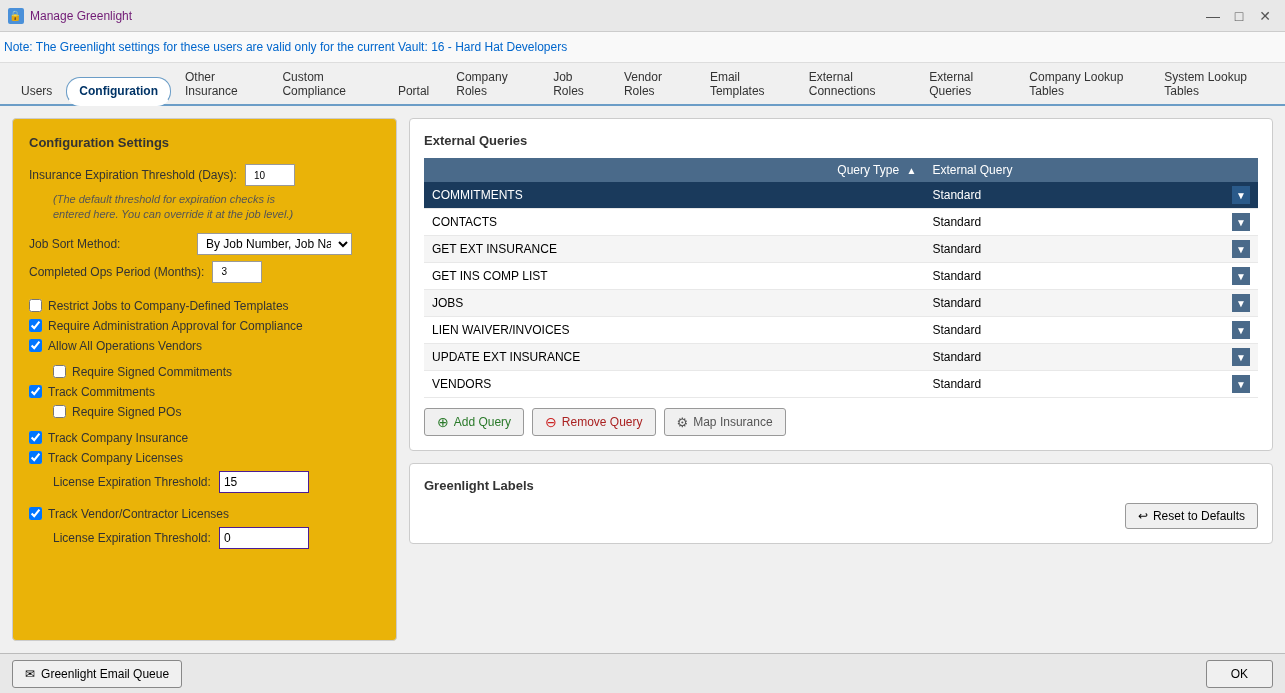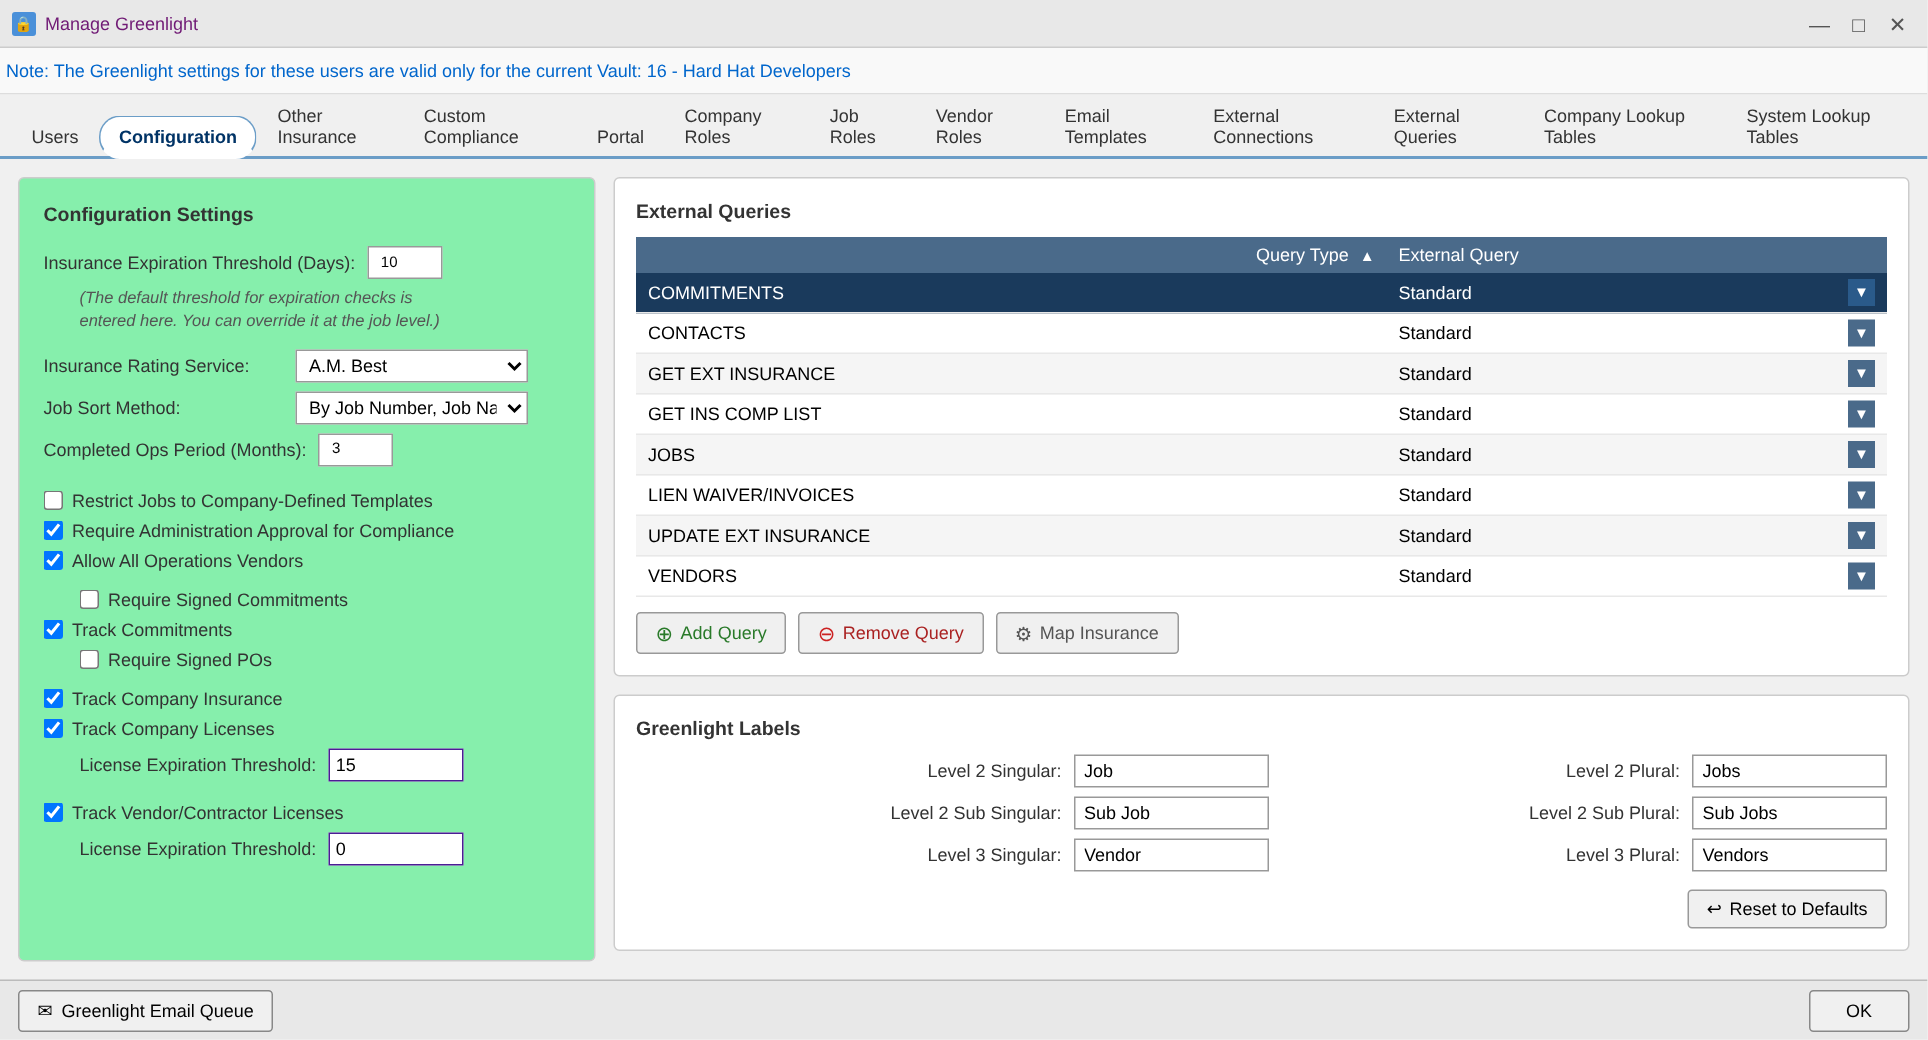--- a/index.html
+++ b/index.html
@@ -19,21 +19,21 @@
 
     
     .tab-bar { background: #f0f0f0; display: flex; align-items: flex-end; padding: 0 8px; border-bottom: 2px solid #6b9dc7; }
     .tab { padding: 6px 12px; cursor: pointer; font-size: 12px; color: #333; border: 1px solid transparent; border-bottom: none; border-radius: 3px 3px 0 0; margin-right: 1px; background: transparent; }
     .tab.active { background: white; border-color: #6b9dc7; color: #003366; font-weight: 600; border-bottom: 2px solid white; margin-bottom: -2px; border-radius: 14px; }
 
     
     .main-content { display: flex; gap: 12px; padding: 12px; flex: 1; overflow: hidden; }
 
     
-    .config-panel { width: 385px; background: #86efac; border: 1px solid #ccc; border-radius: 4px; padding: 16px; flex-shrink: 0; }
+    .config-panel { width: 385px; background: #eab308; border: 1px solid #ccc; border-radius: 4px; padding: 16px; flex-shrink: 0; }
     .panel-title { font-size: 13px; font-weight: bold; color: #333; margin-bottom: 14px; }
     .form-label { font-size: 12px; color: #333; }
     .form-note { font-size: 11px; color: #555; font-style: italic; margin-left: 24px; margin-bottom: 6px; line-height: 1.4; }
     .input-small { width: 50px; height: 22px; border: 1px solid #999; padding: 2px 8px; font-size: 10px; }
     .input-medium { width: 90px; height: 22px; border: 1px solid #4c1d95; padding: 2px 4px; font-size: 12px; }
     .select-input { height: 22px; border: 1px solid #999; padding: 2px 4px; font-size: 12px; background: white; }
     .select-wide { width: 155px; }
 
     .row-label-val { display: flex; align-items: center; gap: 8px; margin-bottom: 6px; }
     .row-label-val .form-label { min-width: 170px; }
@@ -124,28 +124,20 @@
     <div class="panel-title">Configuration Settings</div>
 
     <div class="row-label-val">
       <span class="form-label">Insurance Expiration Threshold (Days):</span>
       <input class="input-small" type="text" value="10" style="">
     </div>
     <div class="form-note" style="margin-bottom:10px;">
       (The default threshold for expiration checks is<br>entered here. You can override it at the job level.)
     </div>
 
-    <div class="row-label-val">
-      <span class="form-label" style="min-width:160px;">Insurance Rating Service:</span>
-      <select class="select-input select-wide">
-        <option>A.M. Best</option>
-        <option>None</option>
-        <option>Demotech</option>
-      </select>
-    </div>
 
     <div class="row-label-val" style="margin-top:4px;">
       <span class="form-label" style="min-width:160px;">Job Sort Method:</span>
       <select class="select-input select-wide">
         <option>By Job Number, Job Name</option>
         <option>By Job Name</option>
         <option>By Job Number</option>
       </select>
     </div>
 
@@ -315,36 +307,20 @@
         </button>
         <button class="btn btn-gray">
           <span style="font-size:13px;">⚙</span>
           <span>Map Insurance</span>
         </button>
       </div>
     </div>
 
     <div class="gl-labels">
       <div class="section-title">Greenlight Labels</div>
-      <div class="labels-grid">
-        <span class="lbl-label">Level 2 Singular:</span>
-        <input class="lbl-input" type="text" value="Job" style="">
-        <span class="lbl-label">Level 2 Plural:</span>
-        <input class="lbl-input" type="text" value="Jobs" style="">
-
-        <span class="lbl-label">Level 2 Sub Singular:</span>
-        <input class="lbl-input" type="text" value="Sub Job" style="">
-        <span class="lbl-label">Level 2 Sub Plural:</span>
-        <input class="lbl-input" type="text" value="Sub Jobs" style="">
-
-        <span class="lbl-label">Level 3 Singular:</span>
-        <input class="lbl-input" type="text" value="Vendor" style="">
-        <span class="lbl-label">Level 3 Plural:</span>
-        <input class="lbl-input" type="text" value="Vendors" style="">
-      </div>
       <div class="reset-btn-row">
         <button class="reset-btn">
           <span>↩</span>
           <span>Reset to Defaults</span>
         </button>
       </div>
     </div>
 
   </div>
 </div>

